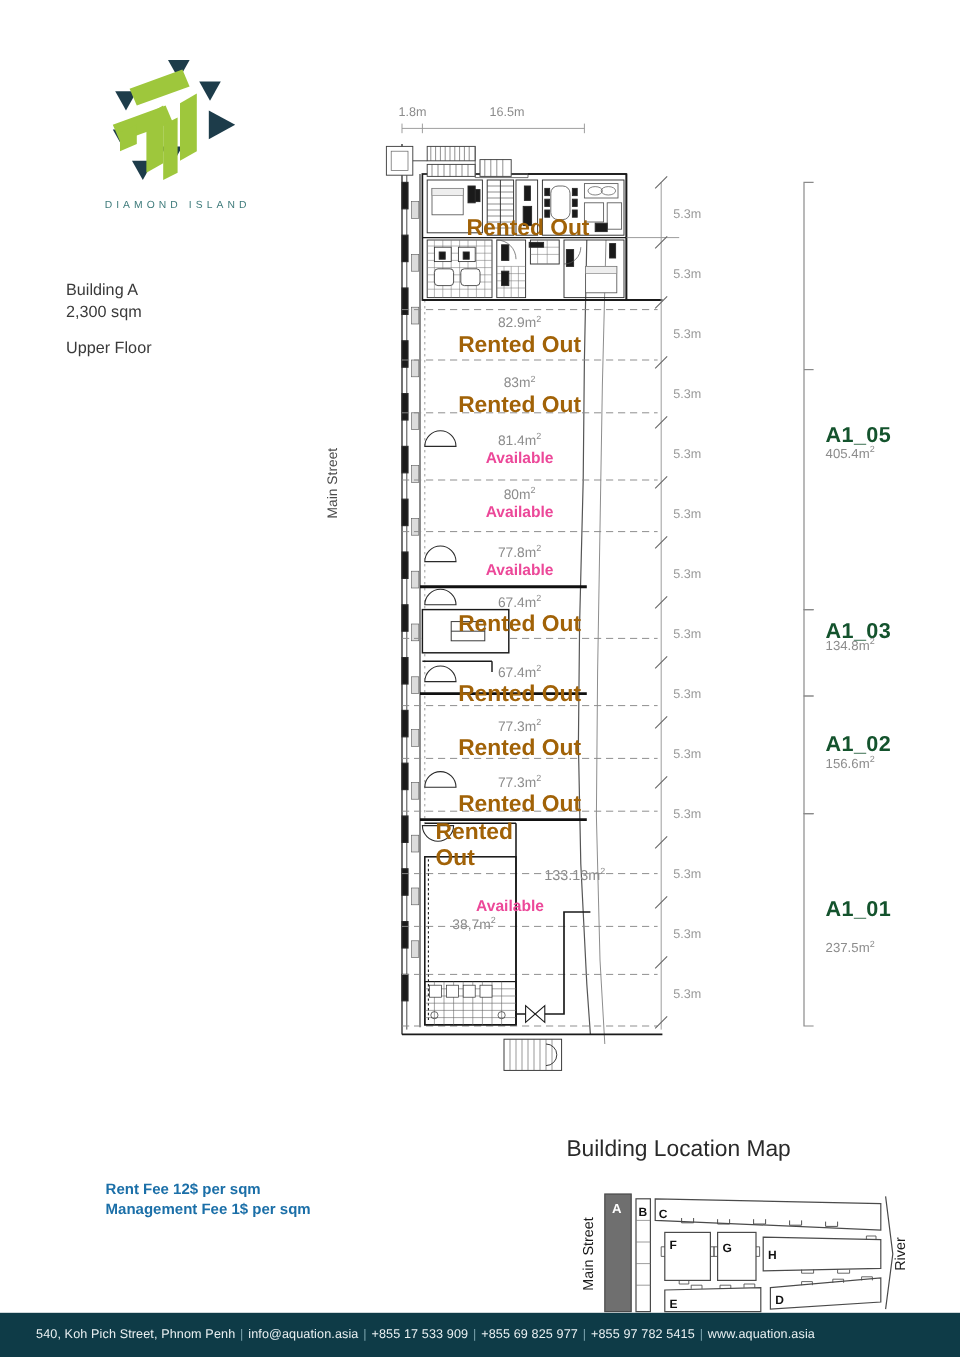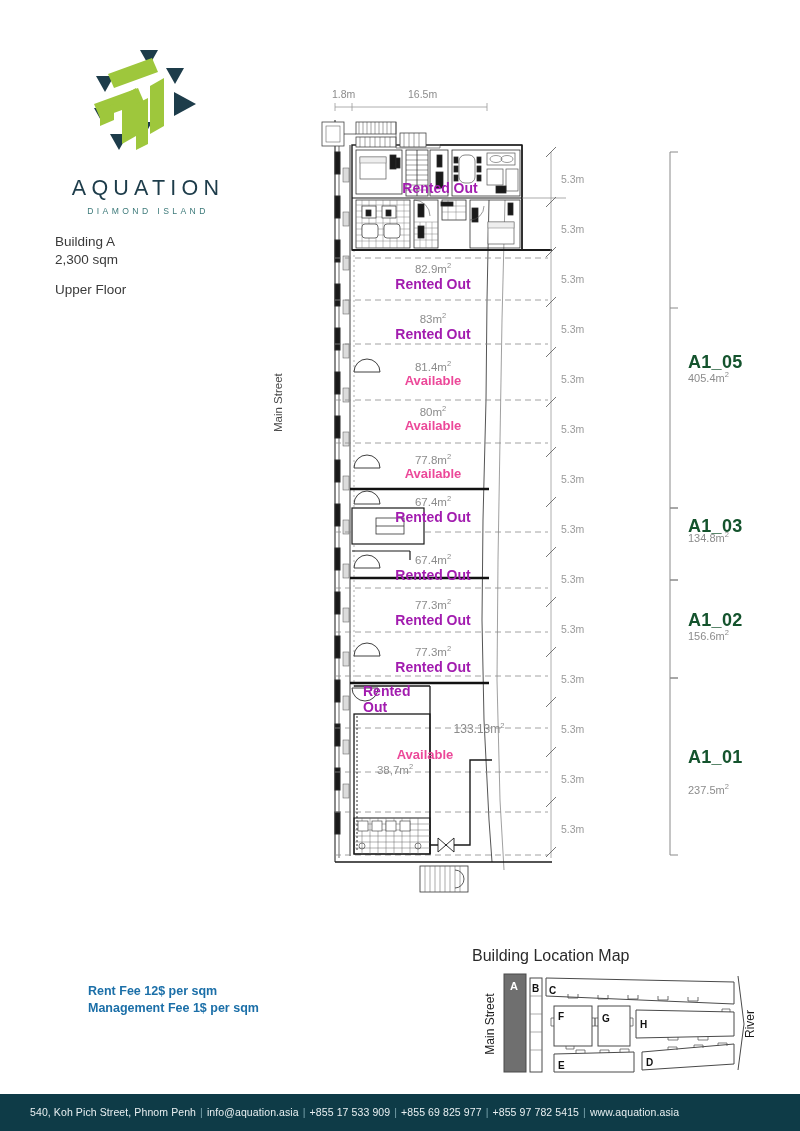--- a/index.html
+++ b/index.html
@@ -74,22 +74,22 @@
     text-align: center;
     line-height: 1.15;
     white-space: nowrap;
   }
   .area-num {
     color: #8c8c8c;
     font-size: 11.5px;
   }
   .area-num sup { font-size: 7.5px; }
   .status-rented {
-    color: #a21caf;
-    font-size: 14px;
+    color: #a16207;
+    font-size: 19px;
     font-weight: 600;
   }
   .status-avail {
     color: #ec4899;
     font-size: 13px;
     font-weight: 600;
     text-align: center;
   }
   .dim-h {
     position: absolute;
@@ -142,22 +142,22 @@
 
   
   #locmap-block {
     position: absolute;
     left: 472px;
     top: 947px;
     width: 300px;
   }
   #locmap-title {
     color: #2a2a2a;
-    font-size: 16px;
-    margin-bottom: 5px;
+    font-size: 19px;
+    margin-bottom: 22px;
   }
   #locmap-svg { display: block; }
 
   
   #footer {
     position: absolute;
     left: 0;
     bottom: 0;
     width: 800px;
     height: 37px;
@@ -190,21 +190,20 @@
       <polygon points="32,86 50,86 41,102" fill="#1d3c4a"></polygon>
 
       <polygon points="30,26 74,10 80,24 36,40" fill="#9ec73c"></polygon>
       <polygon points="16,56 60,40 66,54 22,70" fill="#9ec73c"></polygon>
       <polygon points="44,96 44,48 58,40 58,88" fill="#9ec73c"></polygon>
       <polygon points="72,86 72,38 86,30 86,78" fill="#9ec73c"></polygon>
       <polygon points="58,102 58,56 70,50 70,96" fill="#9ec73c"></polygon>
       <polygon points="22,78 22,62 36,56 36,72" fill="#9ec73c"></polygon>
     </svg>
   </div>
-  <div id="logo-wordmark">AQUATION</div>
   <div id="logo-subtitle">DIAMOND ISLAND</div>
 </div>
 
 <div id="title-block">
   <div>Building A</div>
   <div>2,300 sqm</div>
   <div class="gap"></div>
   <div>Upper Floor</div>
 </div>
 

